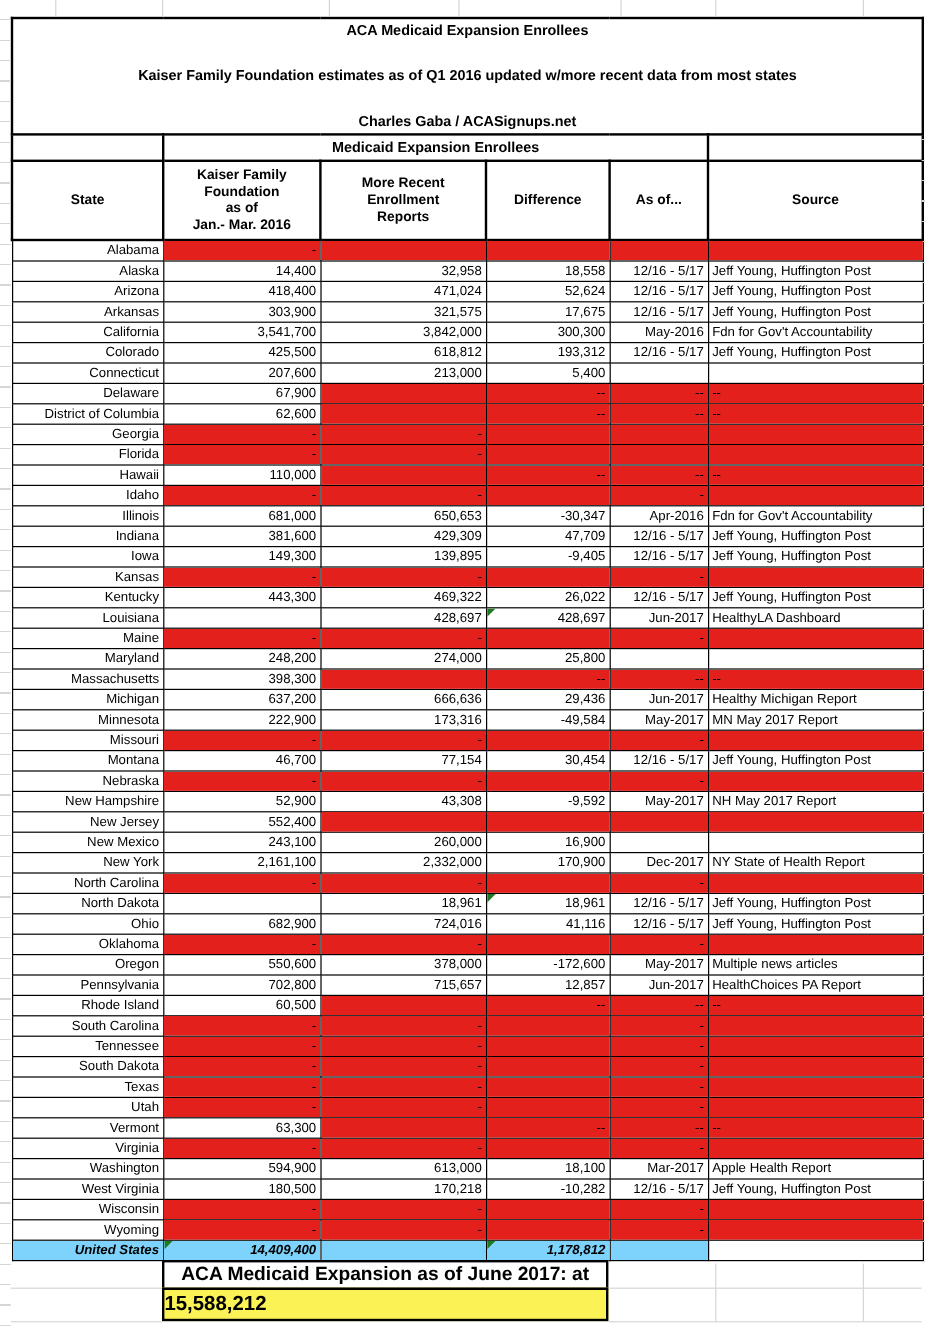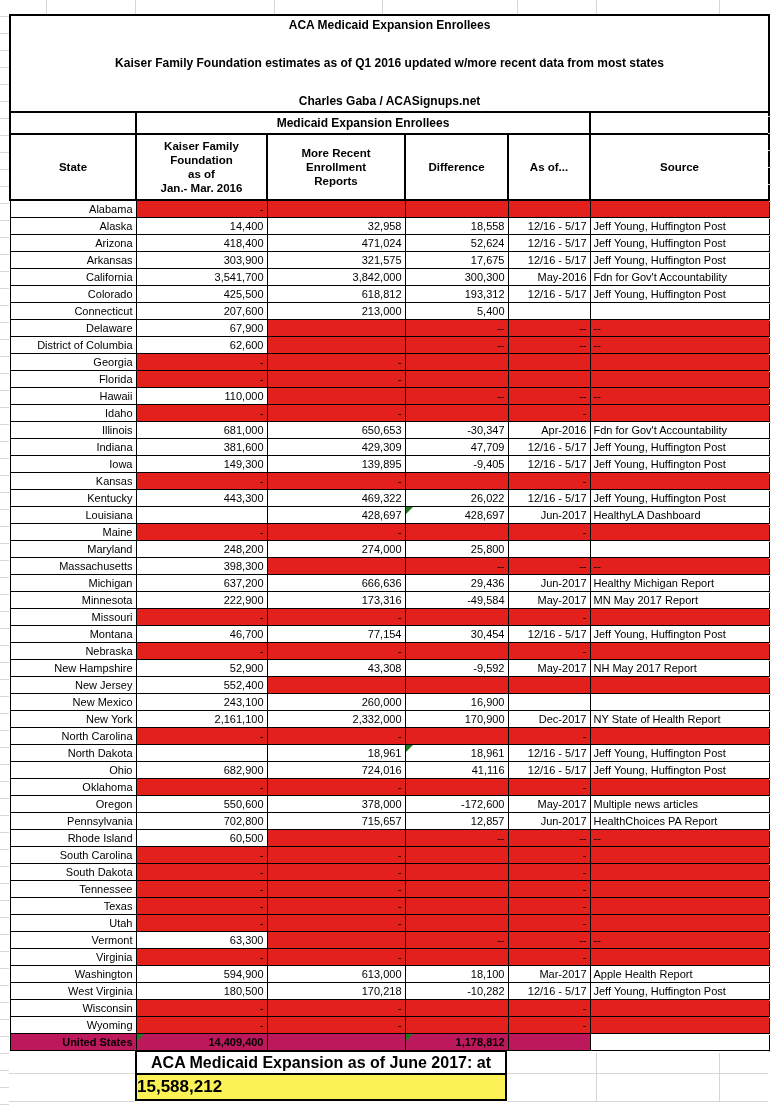--- a/index.html
+++ b/index.html
@@ -18,21 +18,21 @@
         font-weight:bold;font-size:12px;line-height:19px;white-space:pre-line;}
   tr.merged-row td{border-width:2px;height:22px;text-align:center;
         font-weight:bold;font-size:12px;}
   tr.head-row th{border-width:2px;height:66px;text-align:center;vertical-align:middle;
         font-weight:bold;font-size:11.5px;line-height:14px;white-space:pre-line;}
   td.state{text-align:right;}
   td.num{text-align:right;}
   td.asof{text-align:right;}
   td.source{text-align:left;}
   td.bg-r{background:#e3201b;}
-  td.bg-y{background:#be185d;}
+  td.bg-y{background:#7dd3fc;font-style:italic;}
   tr.total-row td{font-weight:bold;}
   td{position:relative;}
   .tri{position:absolute;left:0;top:0;width:0;height:0;
        border-top:7px solid #1f7a1f;border-right:7px solid transparent;}
   .footer-label{position:absolute;left:135px;top:1050px;width:372px;height:25px;
        box-sizing:border-box;border:2px solid #000;background:#fff;
        font-weight:bold;font-size:16px;text-align:center;line-height:21px;}
   .footer-total{position:absolute;left:135px;top:1073px;width:372px;height:28px;
        box-sizing:border-box;border:2px solid #000;background:#fbf355;
        font-weight:bold;font-size:17px;text-align:left;line-height:24px;}
@@ -395,29 +395,29 @@
         </tr>
         <tr>
           <td class="state">South Carolina</td>
           <td class="num bg-r">-</td>
           <td class="num bg-r">-</td>
           <td class="num bg-r"></td>
           <td class="asof bg-r">-</td>
           <td class="source bg-r"></td>
         </tr>
         <tr>
+          <td class="state">Tennessee</td>
+          <td class="num bg-r">-</td>
+          <td class="num bg-r">-</td>
+          <td class="num bg-r"></td>
+          <td class="asof bg-r">-</td>
+          <td class="source bg-r"></td>
+        </tr>
+        <tr>
           <td class="state">South Dakota</td>
-          <td class="num bg-r">-</td>
-          <td class="num bg-r">-</td>
-          <td class="num bg-r"></td>
-          <td class="asof bg-r">-</td>
-          <td class="source bg-r"></td>
-        </tr>
-        <tr>
-          <td class="state">Tennessee</td>
           <td class="num bg-r">-</td>
           <td class="num bg-r">-</td>
           <td class="num bg-r"></td>
           <td class="asof bg-r">-</td>
           <td class="source bg-r"></td>
         </tr>
         <tr>
           <td class="state">Texas</td>
           <td class="num bg-r">-</td>
           <td class="num bg-r">-</td>

